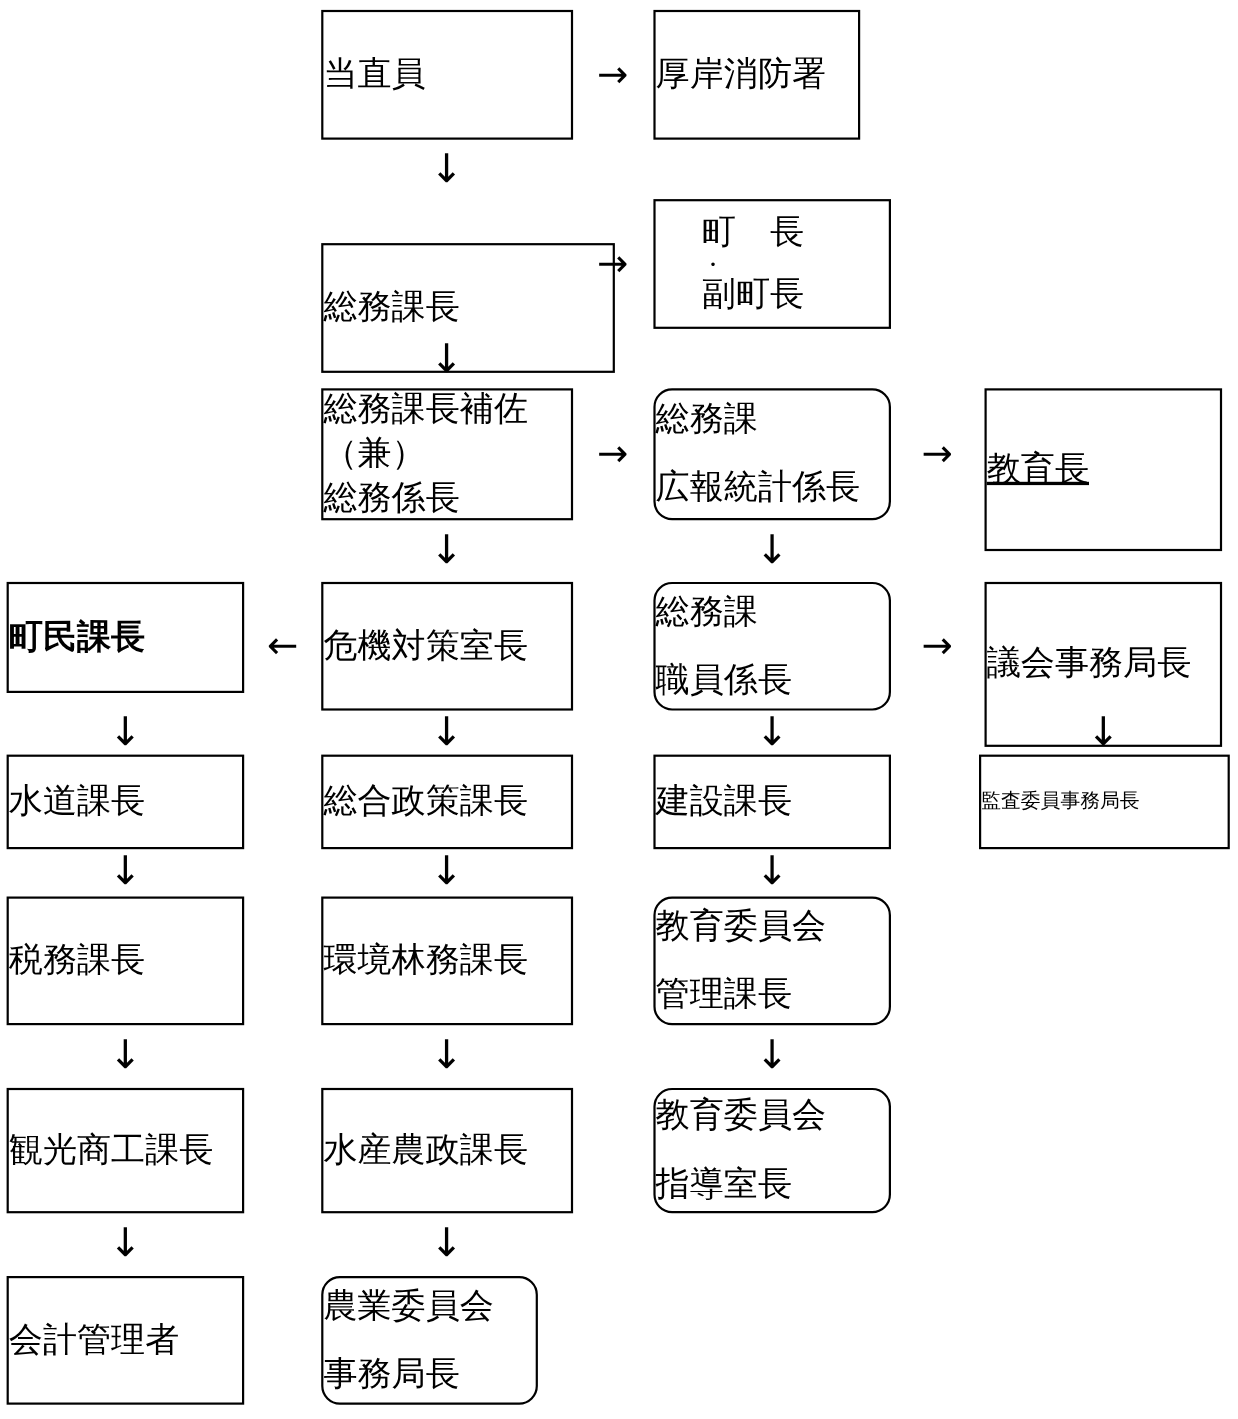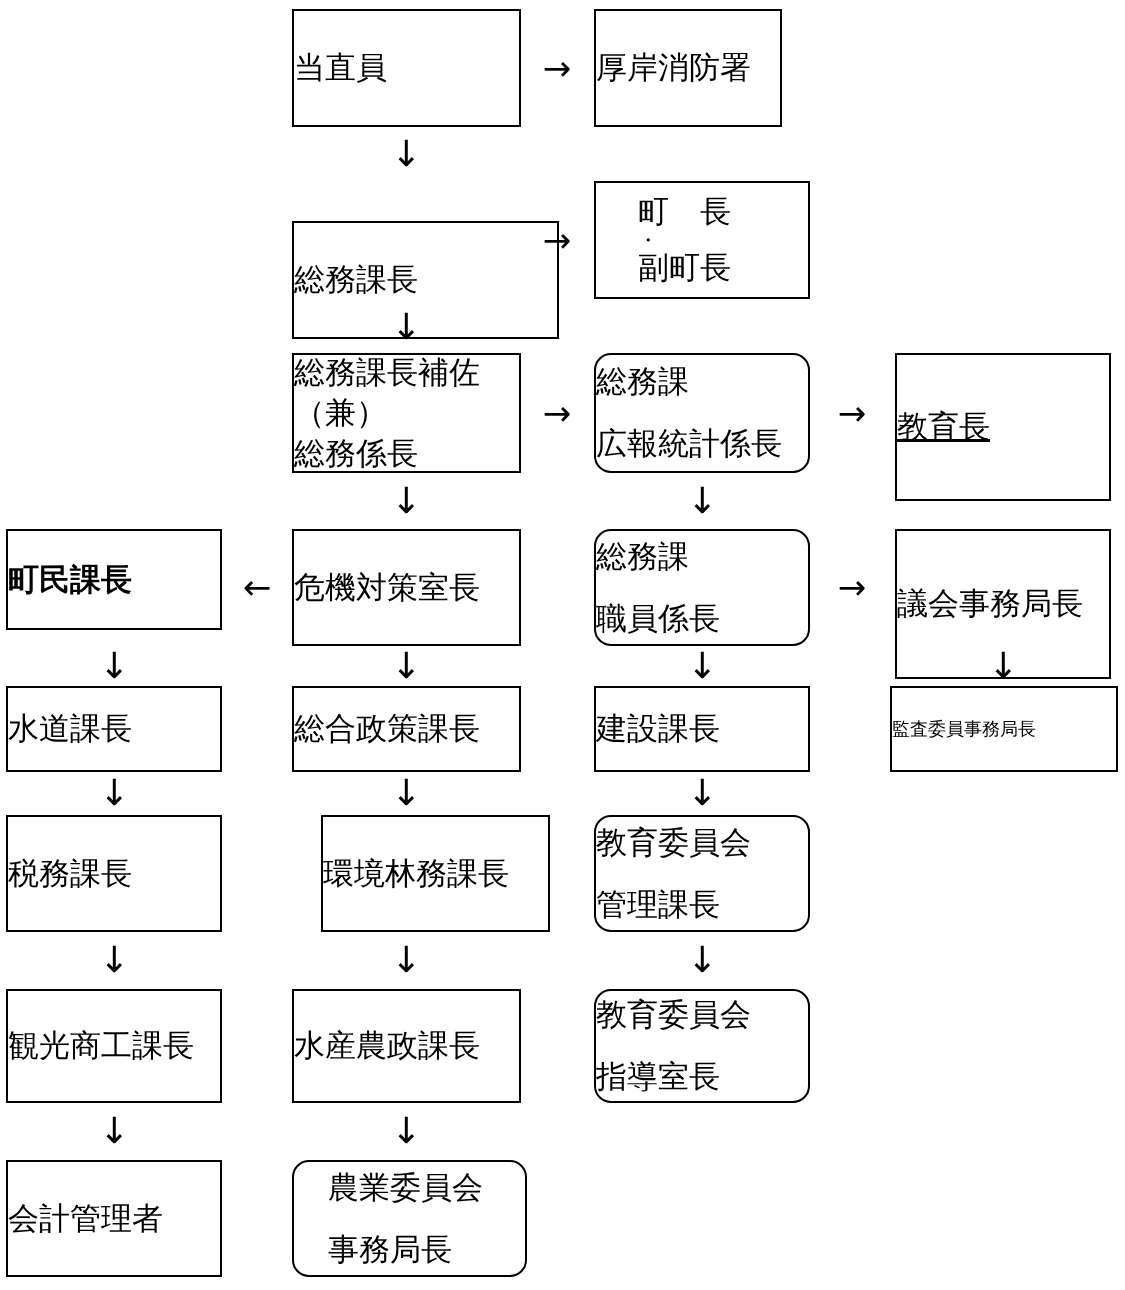--- a/index.html
+++ b/index.html
@@ -98,21 +98,21 @@
   <div class="node fs26" style="left:890px;top:686px;width:228px;height:86px;">
     <span class="ln">監査委員事務局長</span>
   </div>
   <span class="arrow" style="left:114px;top:793px;">↓</span>
   <span class="arrow" style="left:406px;top:793px;">↓</span>
   <span class="arrow" style="left:702px;top:793px;">↓</span>
 
   <div class="node" style="left:6px;top:815px;width:216px;height:117px;">
     <span class="ln">税務課長</span>
   </div>
-  <div class="node" style="left:292px;top:815px;width:229px;height:117px;margin-left:29px;">
+  <div class="node" style="left:292px;top:815px;width:229px;height:117px;">
     <span class="ln">環境林務課長</span>
   </div>
   <div class="node g26" style="left:594px;top:815px;width:216px;height:117px;">
     <span class="ln">教育委員会</span>
     <span class="ln">管理課長</span>
   </div>
   <span class="arrow" style="left:114px;top:960px;">↓</span>
   <span class="arrow" style="left:406px;top:960px;">↓</span>
   <span class="arrow" style="left:702px;top:960px;">↓</span>
 
@@ -125,18 +125,18 @@
   <div class="node g26" style="left:594px;top:989px;width:216px;height:114px;">
     <span class="ln">教育委員会</span>
     <span class="ln">指導室長</span>
   </div>
   <span class="arrow" style="left:114px;top:1131px;">↓</span>
   <span class="arrow" style="left:406px;top:1131px;">↓</span>
 
   <div class="node" style="left:6px;top:1160px;width:216px;height:117px;">
     <span class="ln">会計管理者</span>
   </div>
-  <div class="node g26" style="left:292px;top:1160px;width:235px;height:117px;padding-left:34px;">
+  <div class="node g26" style="left:292px;top:1160px;width:197px;height:117px;">
     <span class="ln">農業委員会</span>
     <span class="ln">事務局長</span>
   </div>
 
 </div>
 
 </body></html>

